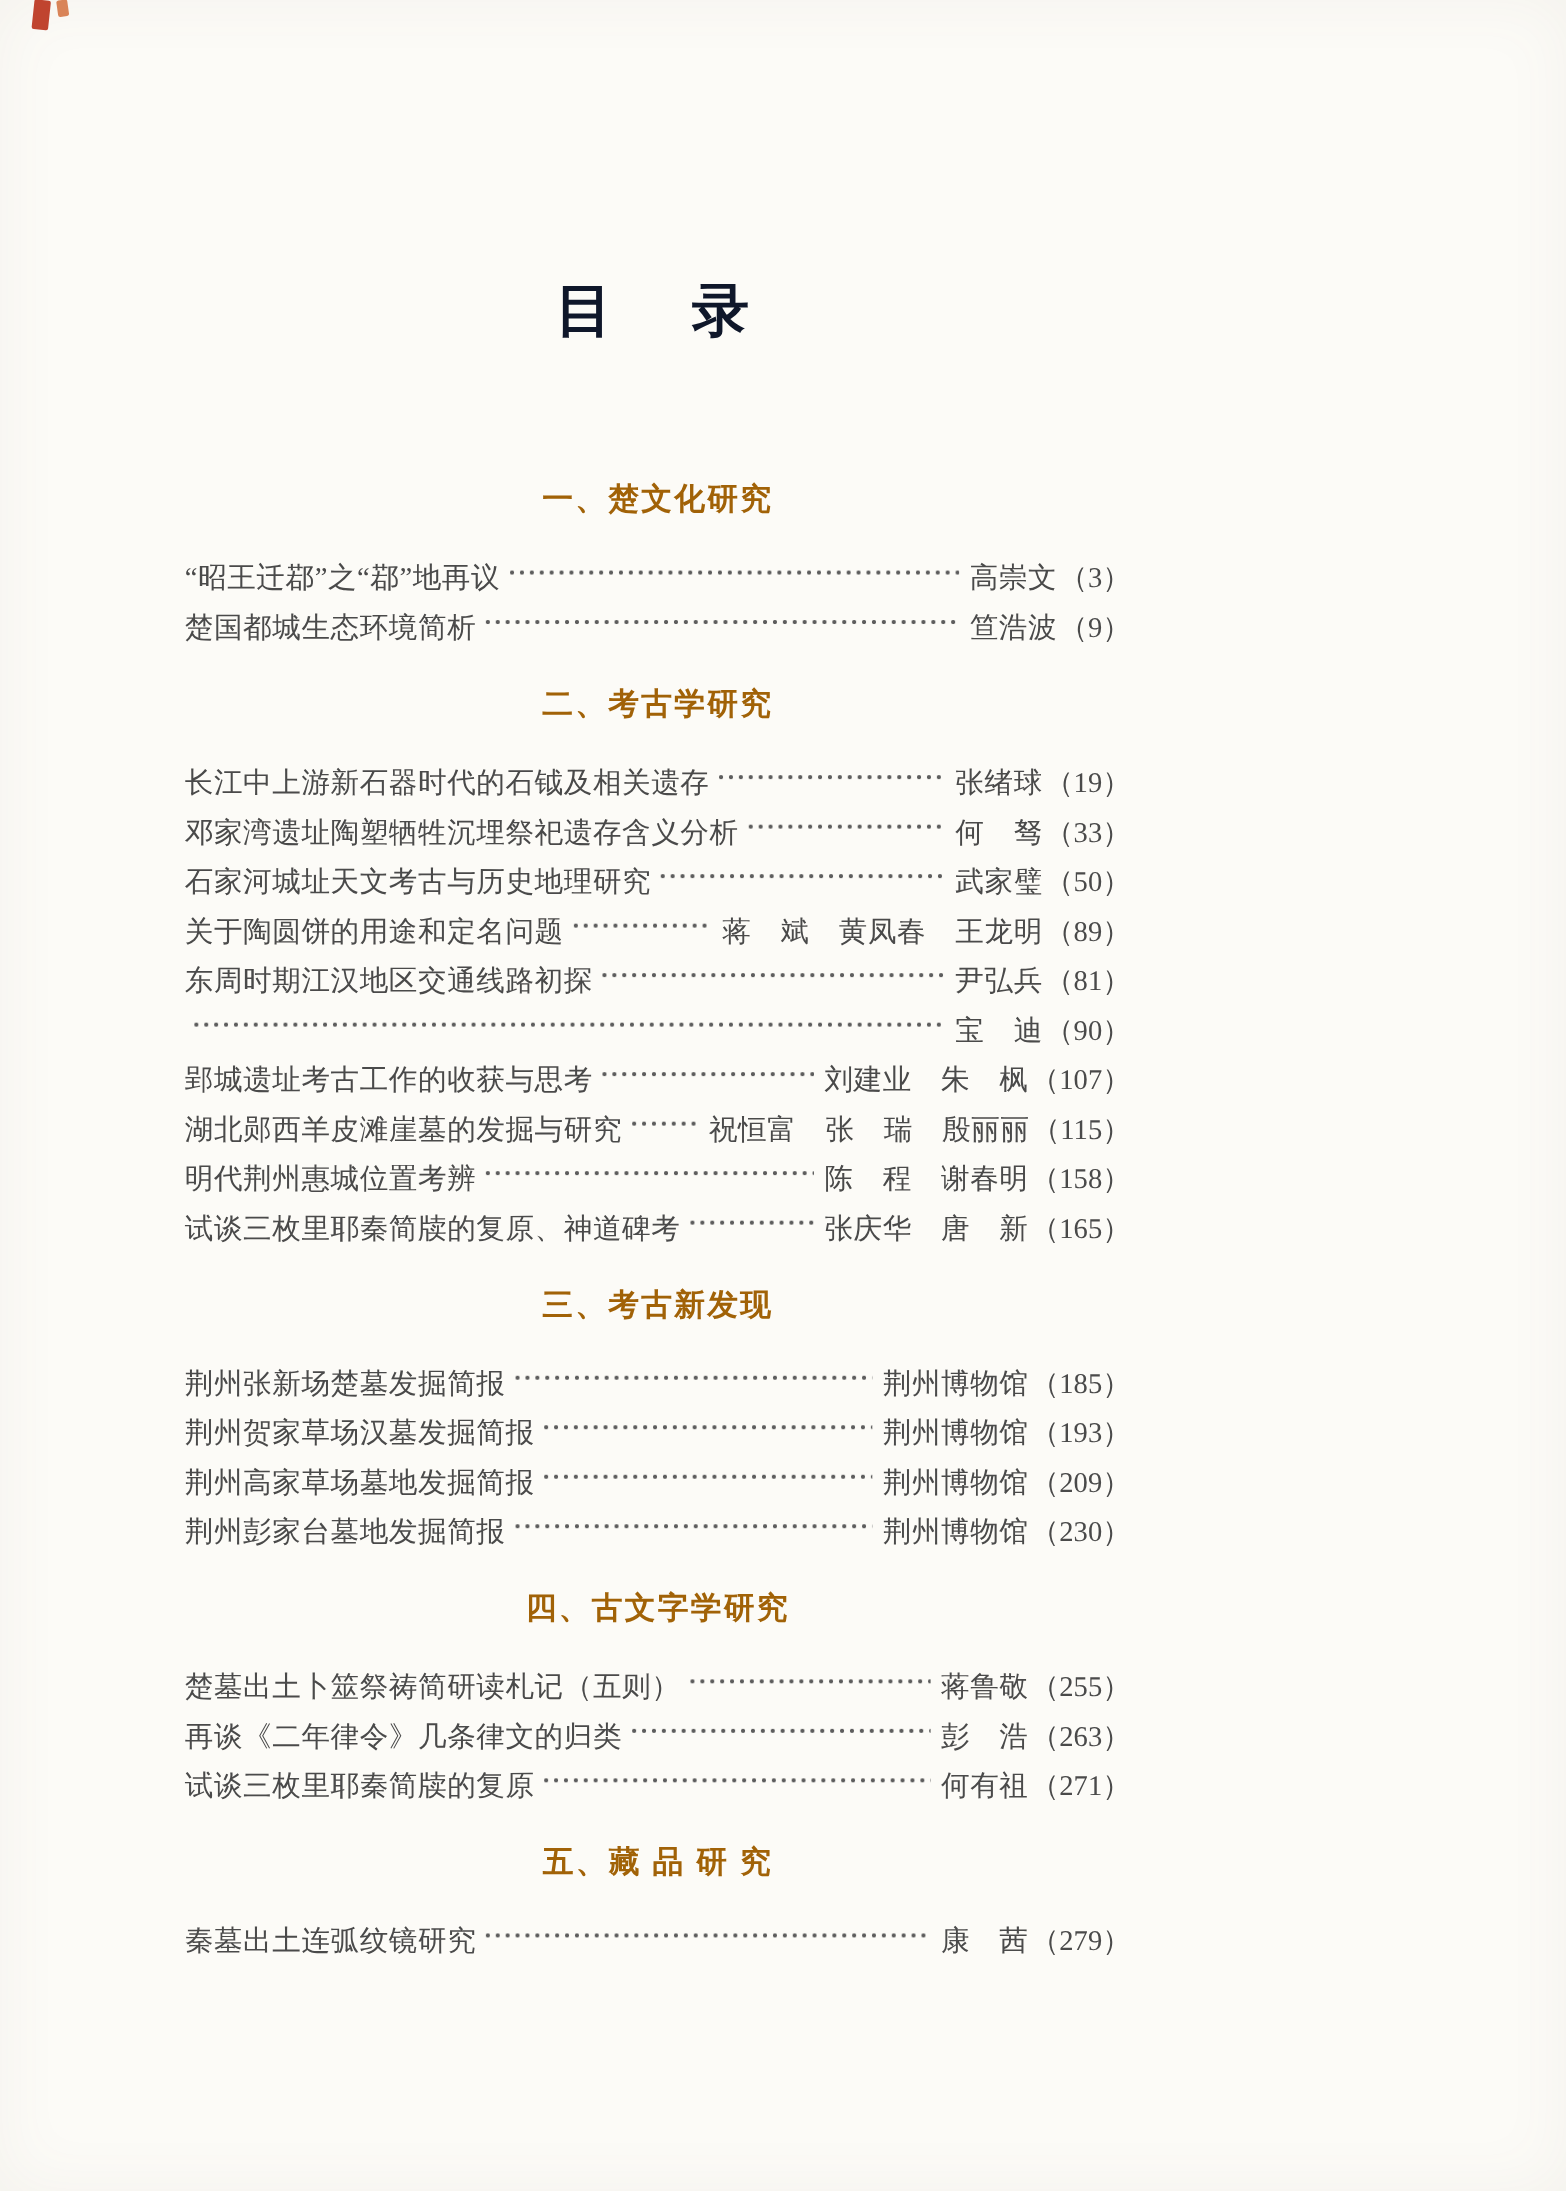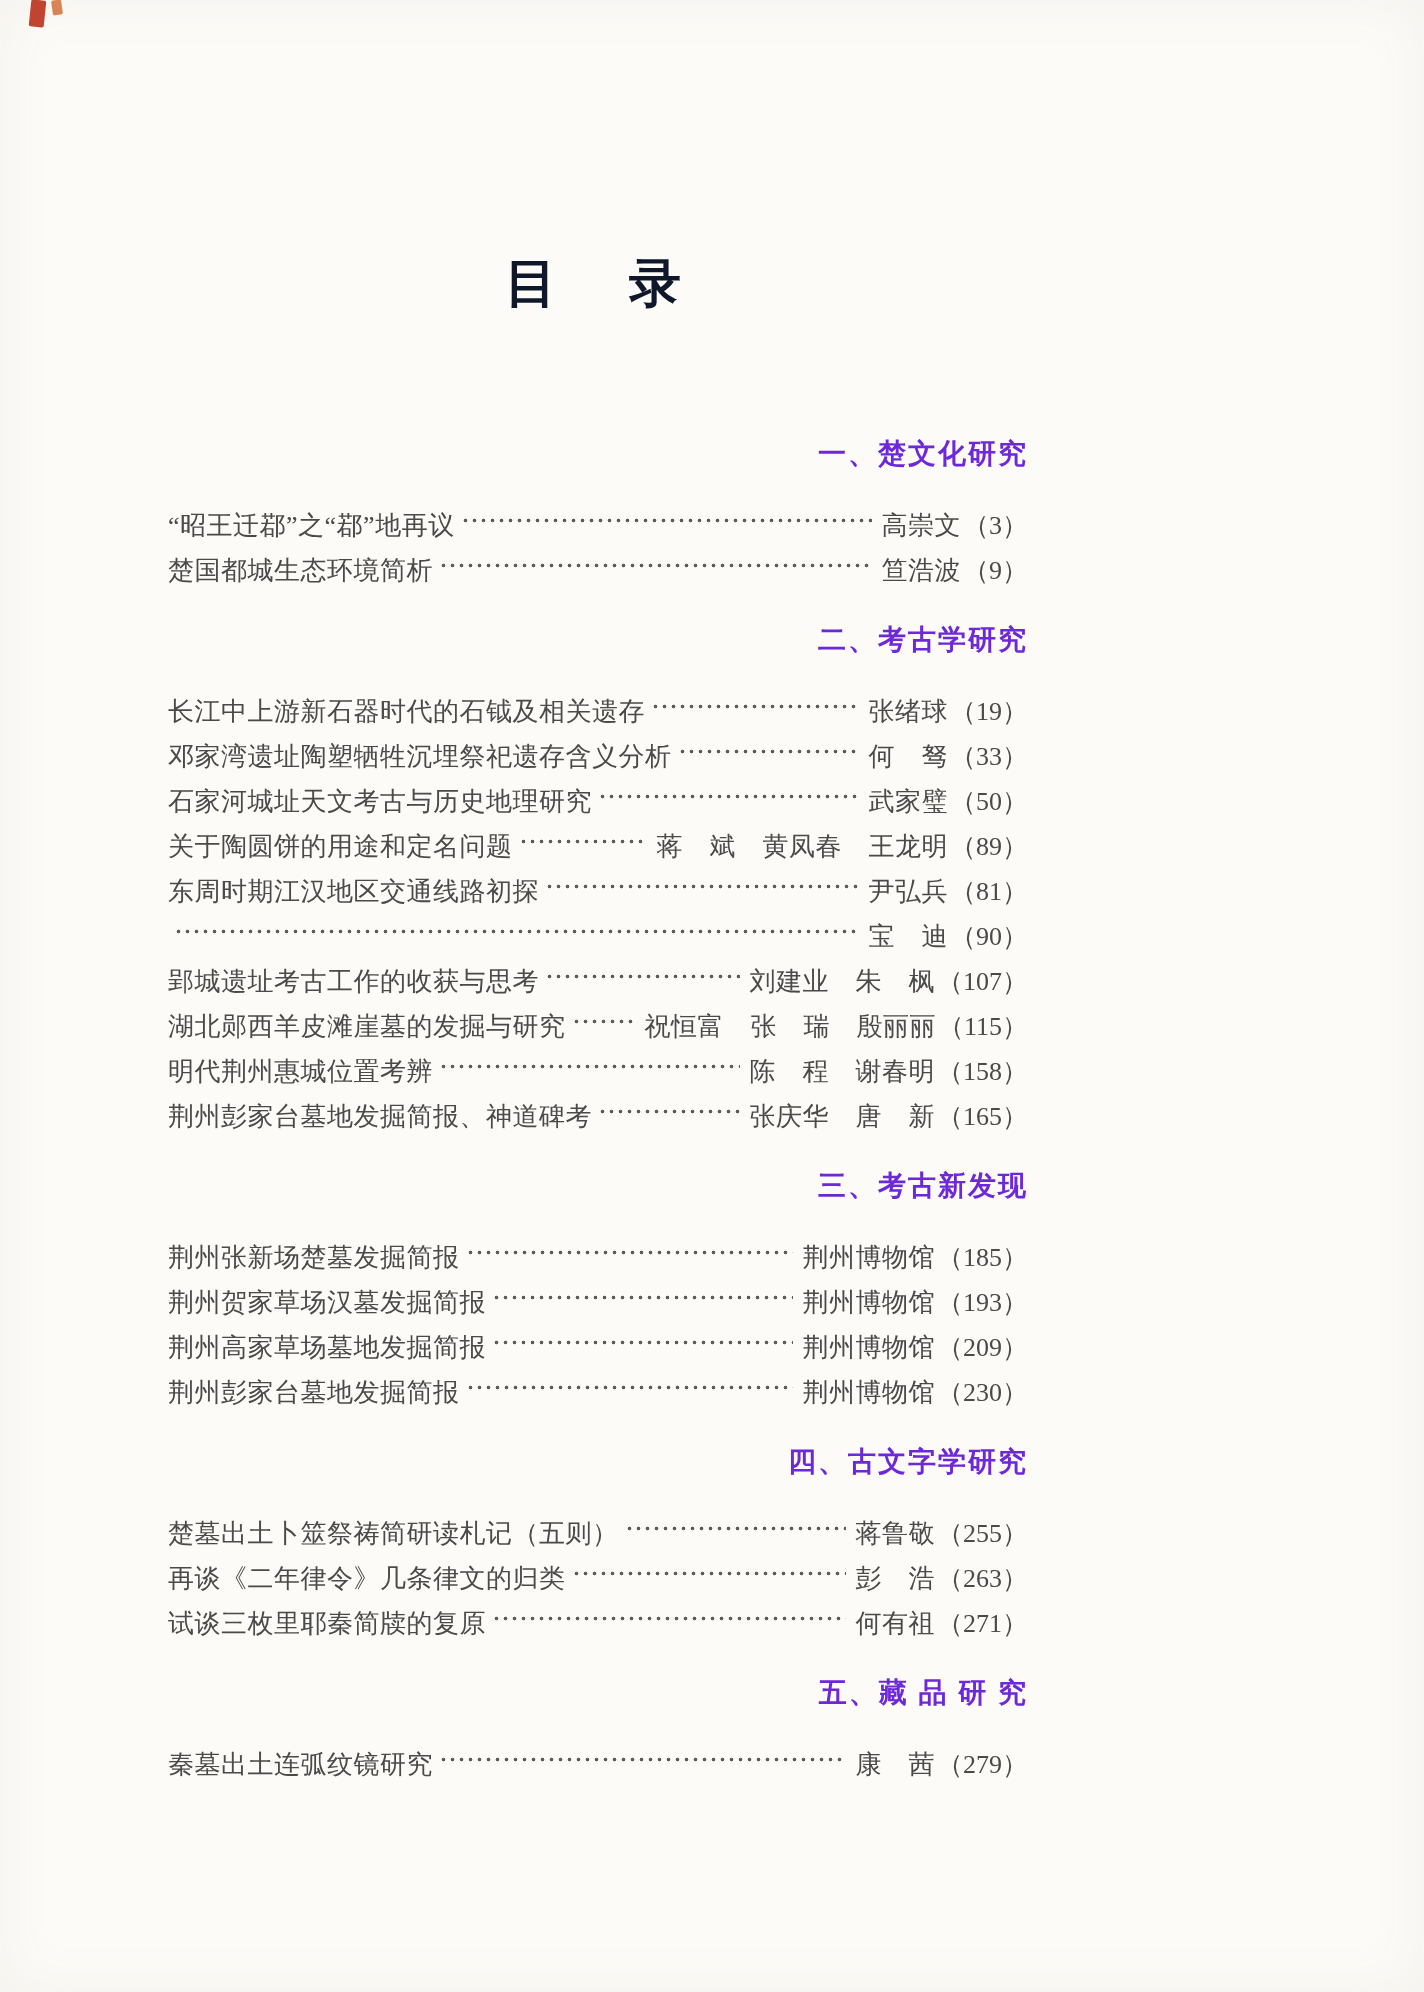--- a/index.html
+++ b/index.html
@@ -41,25 +41,25 @@
     font-size: 52px;
     line-height: 58px;
     font-weight: 700;
     color: #0f172a;
     letter-spacing: 10px;
     margin: 0 0 124px 0;
     font-family: "Liberation Serif", "DejaVu Serif", serif;
   }
 
   .section-heading {
-    text-align: right;
+    text-align: center;
     font-size: 28px;
     line-height: 34px;
     font-weight: 700;
-    color: #6d28d9;
+    color: #a16207;
     margin: 35px 0 27px 0;
     font-family: "Liberation Sans", "DejaVu Sans", sans-serif;
     letter-spacing: 2px;
   }
 
   .entries { margin: 0; }
 
   .entry-row {
     display: flex;
     align-items: flex-end;
@@ -181,21 +181,21 @@
   </div>
 
   <div class="entry-row">
     <span class="entry-title">明代荆州惠城位置考辨</span>
     <span class="leader"></span>
     <span class="entry-authors">陈　程　谢春明</span>
     <span class="entry-page">（158）</span>
   </div>
 
   <div class="entry-row">
-    <span class="entry-title">荆州彭家台墓地发掘简报、神道碑考</span>
+    <span class="entry-title">试谈三枚里耶秦简牍的复原、神道碑考</span>
     <span class="leader"></span>
     <span class="entry-authors">张庆华　唐　新</span>
     <span class="entry-page">（165）</span>
   </div>
 </div>
   </section>
 
   <section>
     <h2 class="section-heading">三、考古新发现</h2>
     <div class="entries">

